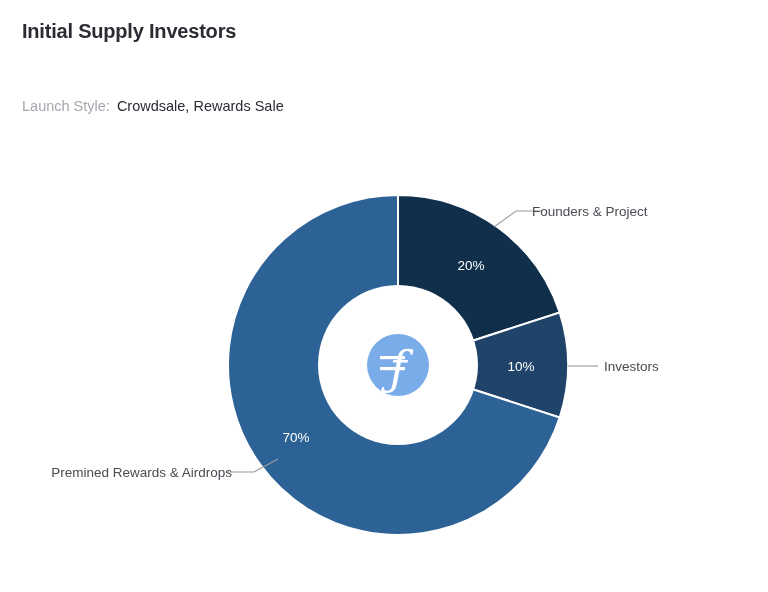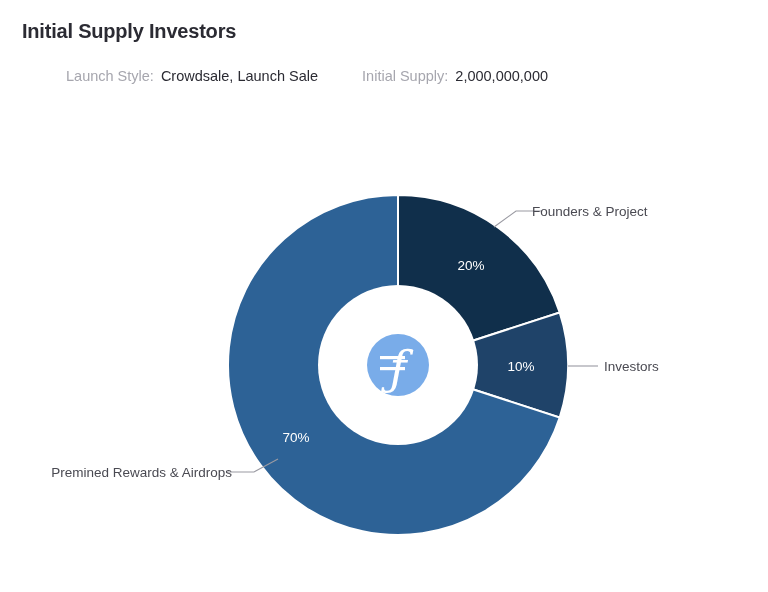--- a/index.html
+++ b/index.html
@@ -22,26 +22,25 @@
     top: 20px;
     font-size: 20px;
     font-weight: bold;
     color: #2b2b33;
     letter-spacing: -0.2px;
   }
 
   #meta-row {
     position: absolute;
     left: 22px;
-    top: 68px;
+    top: 98px;
     display: flex;
     align-items: flex-start;
     font-size: 14.5px;
     white-space: nowrap;
-    margin-left: 44px;
   }
   .meta-group { display: flex; align-items: baseline; }
   .meta-label {
     color: #a6a6ae;
     font-weight: normal;
     margin-right: 7px;
   }
   .meta-value {
     color: #2b2b33;
     font-weight: normal;
@@ -78,27 +77,23 @@
   }
 </style>
 </head>
 <body>
 
 <div id="page-title">Initial Supply Investors</div>
 
 <div id="meta-row">
   <div class="meta-group">
     <span class="meta-label">Launch Style:</span>
-    <span class="meta-value">Crowdsale, Launch Sale</span>
+    <span class="meta-value">Crowdsale, Rewards Sale</span>
   </div>
   <div class="meta-gap"></div>
-  <div class="meta-group">
-    <span class="meta-label">Initial Supply:</span>
-    <span class="meta-value">2,000,000,000</span>
-  </div>
 </div>
 
 <div id="chart-area">
   <svg width="768" height="592" viewBox="0 0 768 592">
 
     <g id="slices-group">
         <path d="M 390 365 L 390.00 195.00 A 170 170 0 0 1 551.68 312.47 Z" fill="#102f4b" class="slice"></path>
         <path d="M 390 365 L 551.68 312.47 A 170 170 0 0 1 551.68 417.53 Z" fill="#1f4369" class="slice"></path>
         <path d="M 390 365 L 551.68 417.53 A 170 170 0 1 1 390.00 195.00 Z" fill="#2d6296" class="slice"></path>
       </g>

